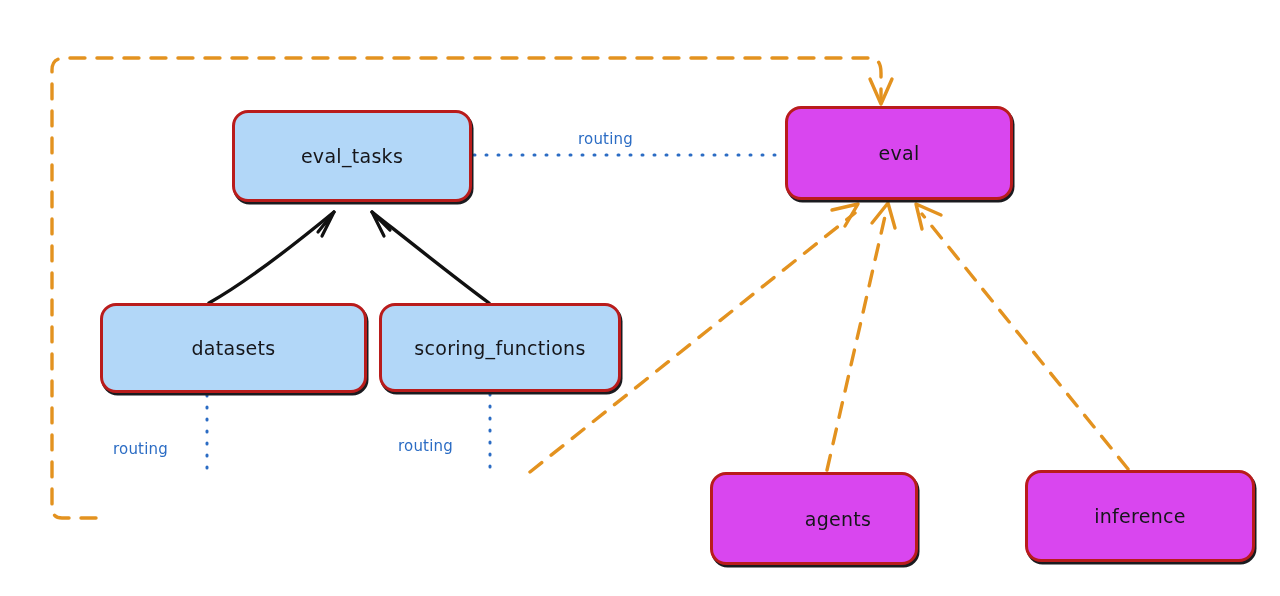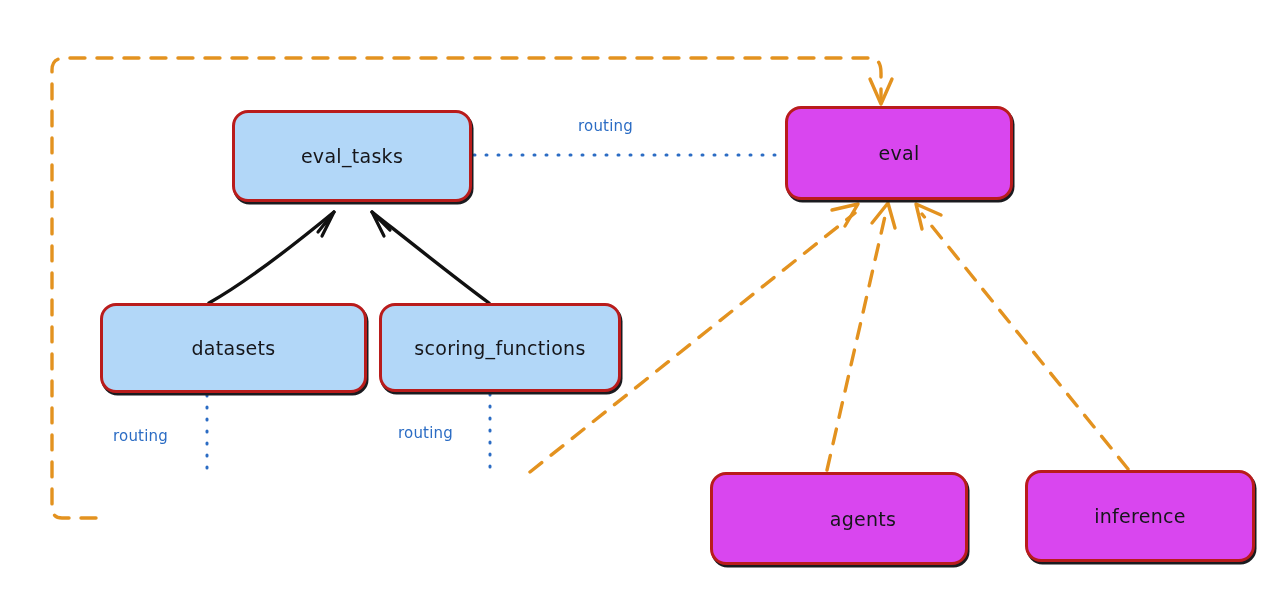--- a/index.html
+++ b/index.html
@@ -47,20 +47,21 @@
     white-space: nowrap;
     font-style: normal;
   }
   .edge-label {
     position: absolute;
     font-family: "DejaVu Sans", sans-serif;
     font-size: 15px;
     color: #2b6cc4;
     white-space: nowrap;
     letter-spacing: 0.2px;
+    margin-top: 13px;
   }
 </style>
 </head>
 <body>
 
 <div id="canvas">
 
   <svg id="edges" viewBox="0 0 1280 596" xmlns="http://www.w3.org/2000/svg">
 
     <g>
@@ -119,21 +120,21 @@
   <div class="node node-blue" style="left:100px; top:303px; width:267px; height:90px;">
     <span class="node-label">datasets</span>
   </div>
 
   <div class="node node-blue" style="left:379px; top:303px; width:242px; height:89px;text-align:center;">
     <span class="node-label">scoring_functions</span>
   </div>
 
 
 
-  <div class="node node-green" style="left:710px; top:472px; width:258px; height:93px;padding-left:48px;">
+  <div class="node node-green" style="left:710px; top:472px; width:208px; height:93px;padding-left:48px;">
     <span class="node-label">agents</span>
   </div>
 
   <div class="node node-green" style="left:1025px; top:470px; width:230px; height:92px;">
     <span class="node-label">inference</span>
   </div>
 
   <span class="edge-label" style="left:578px; top:117px;">routing</span>
 
   <span class="edge-label" style="left:113px; top:427px;">routing</span>

